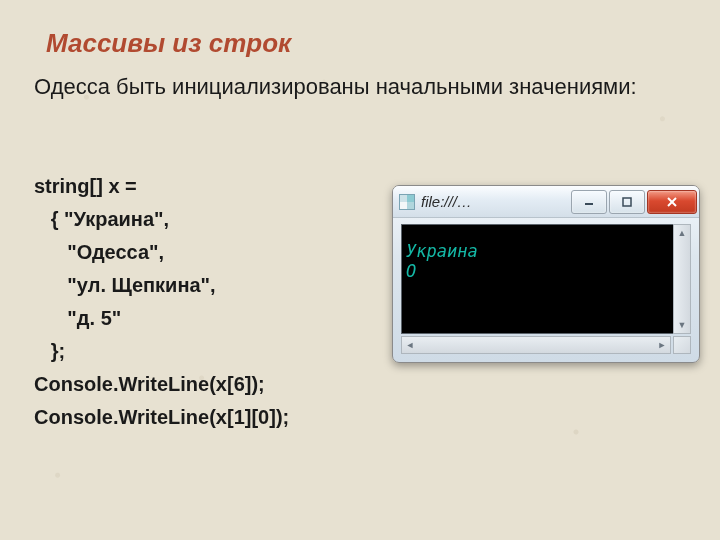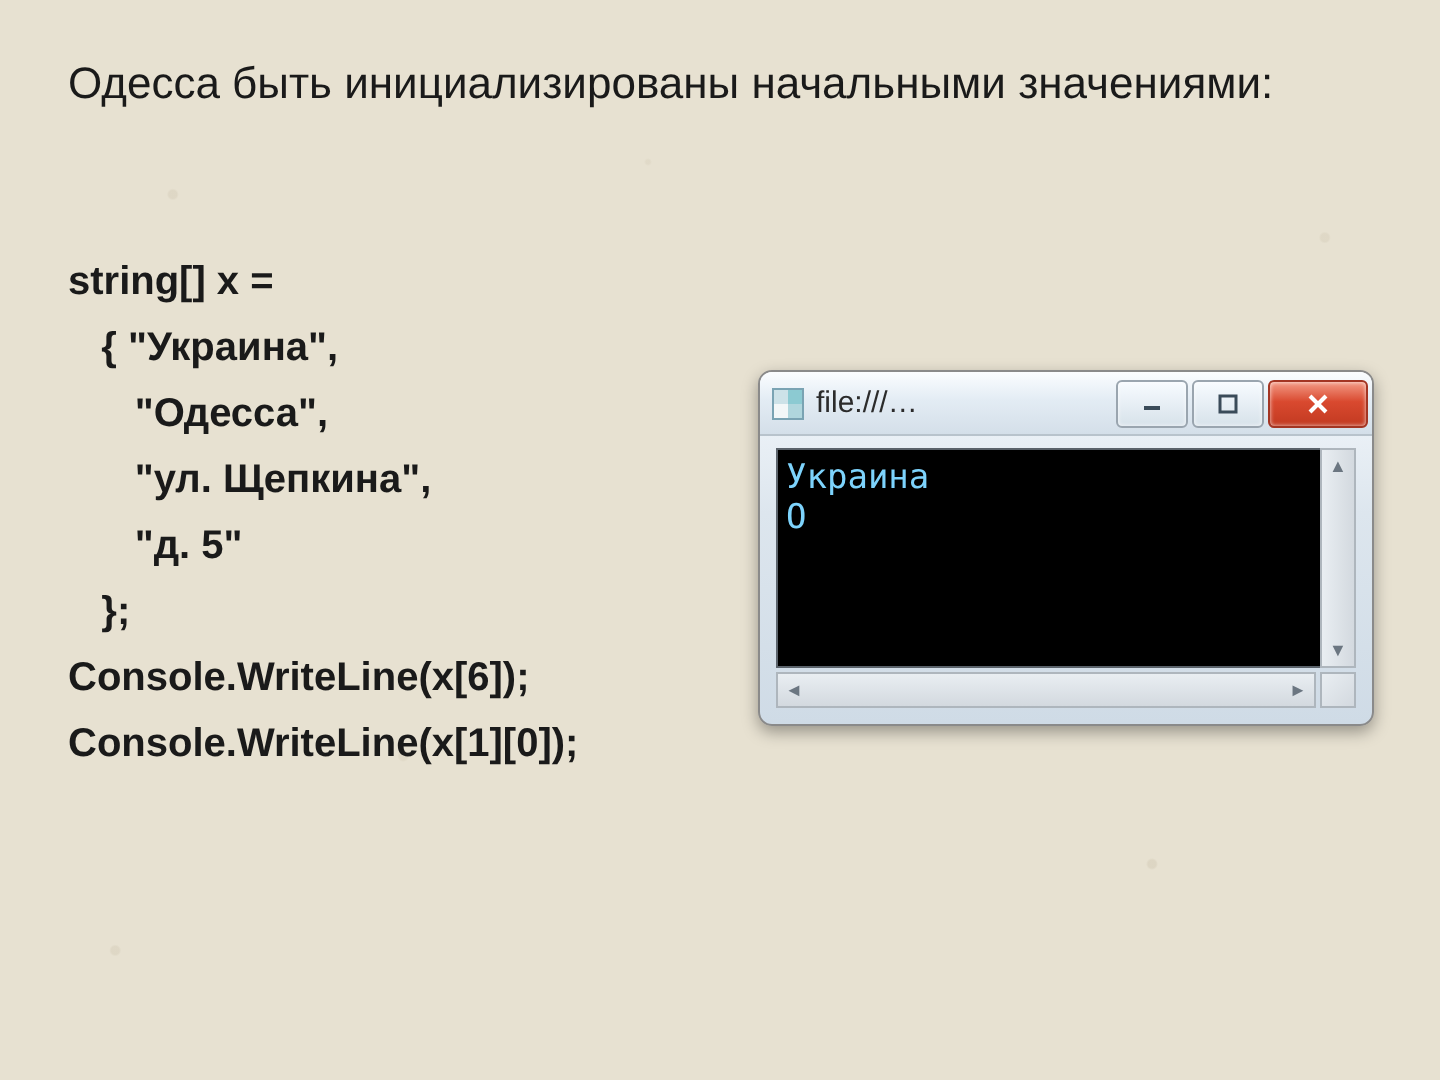--- a/index.html
+++ b/index.html
@@ -43,31 +43,32 @@
   .code {
     font-size: 20px;
     font-weight: bold;
     line-height: 1.65;
     white-space: pre;
   }
 
   
   .console-window {
     position: absolute;
-    right: 33px;
+    right: 20px;
     top: 185px;
     width: 306px;
     height: 176px;
     border: 1px solid #8a8a8a;
     border-radius: 7px;
     background: linear-gradient(#f4f8fc, #dde6ee 40%, #cfdbe6);
     box-shadow: 0 3px 8px rgba(0,0,0,0.35);
     overflow: hidden;
     font-family: "Segoe UI", Tahoma, sans-serif;
     font-weight: normal;
+    font-style: italic;
   }
   .titlebar {
     height: 32px;
     display: flex;
     align-items: center;
     background: linear-gradient(#fbfdff, #e3ecf4 45%, #d4dfe9);
     padding: 0 2px 0 6px;
     box-sizing: border-box;
     font-size: 14px;
     color: #2b2b2b;
@@ -116,25 +117,25 @@
     width: 48px;
     background: linear-gradient(#f39a85, #d9492f 45%, #c23a21);
     border-color: #a33523;
     color: #fff;
   }
   .wbtn svg { display:block; }
   .console-body {
     position: absolute;
     left: 8px; right: 8px; top: 38px; bottom: 28px;
     background: #000;
-    color: #7dd3fc;
+    color: #14b8a6;
     font-family: Consolas, monospace;
     font-size: 17px;
     line-height: 1.2;
-    padding: 4px 4px;
+    padding: 16px 4px;
     box-sizing: border-box;
     white-space: pre;
     border: 1px solid #5b636b;
     overflow: hidden;
   }
   .vscroll {
     position: absolute;
     top: 38px;
     right: 8px;
     bottom: 28px;
@@ -175,20 +176,21 @@
     width:18px; height:18px;
     background: linear-gradient(135deg,#e9eef2,#d3d9df);
     border:1px solid #aeb6bd;
     box-sizing:border-box;
   }
 </style>
 </head>
 <body>
 
 <div class="slide">
+  <div class="title">Массивы из строк</div>
   <div class="subtitle">Одесса быть инициализированы начальными значениями:</div>
 
   <div class="code">
 <span>string[] x =</span>
 <span>   { "Украина",</span>
 <span>      "Одесса",</span>
 <span>      "ул. Щепкина",</span>
 <span>      "д. 5"</span>
 <span>   };</span>
 <span>Console.WriteLine(x[6]);</span>

